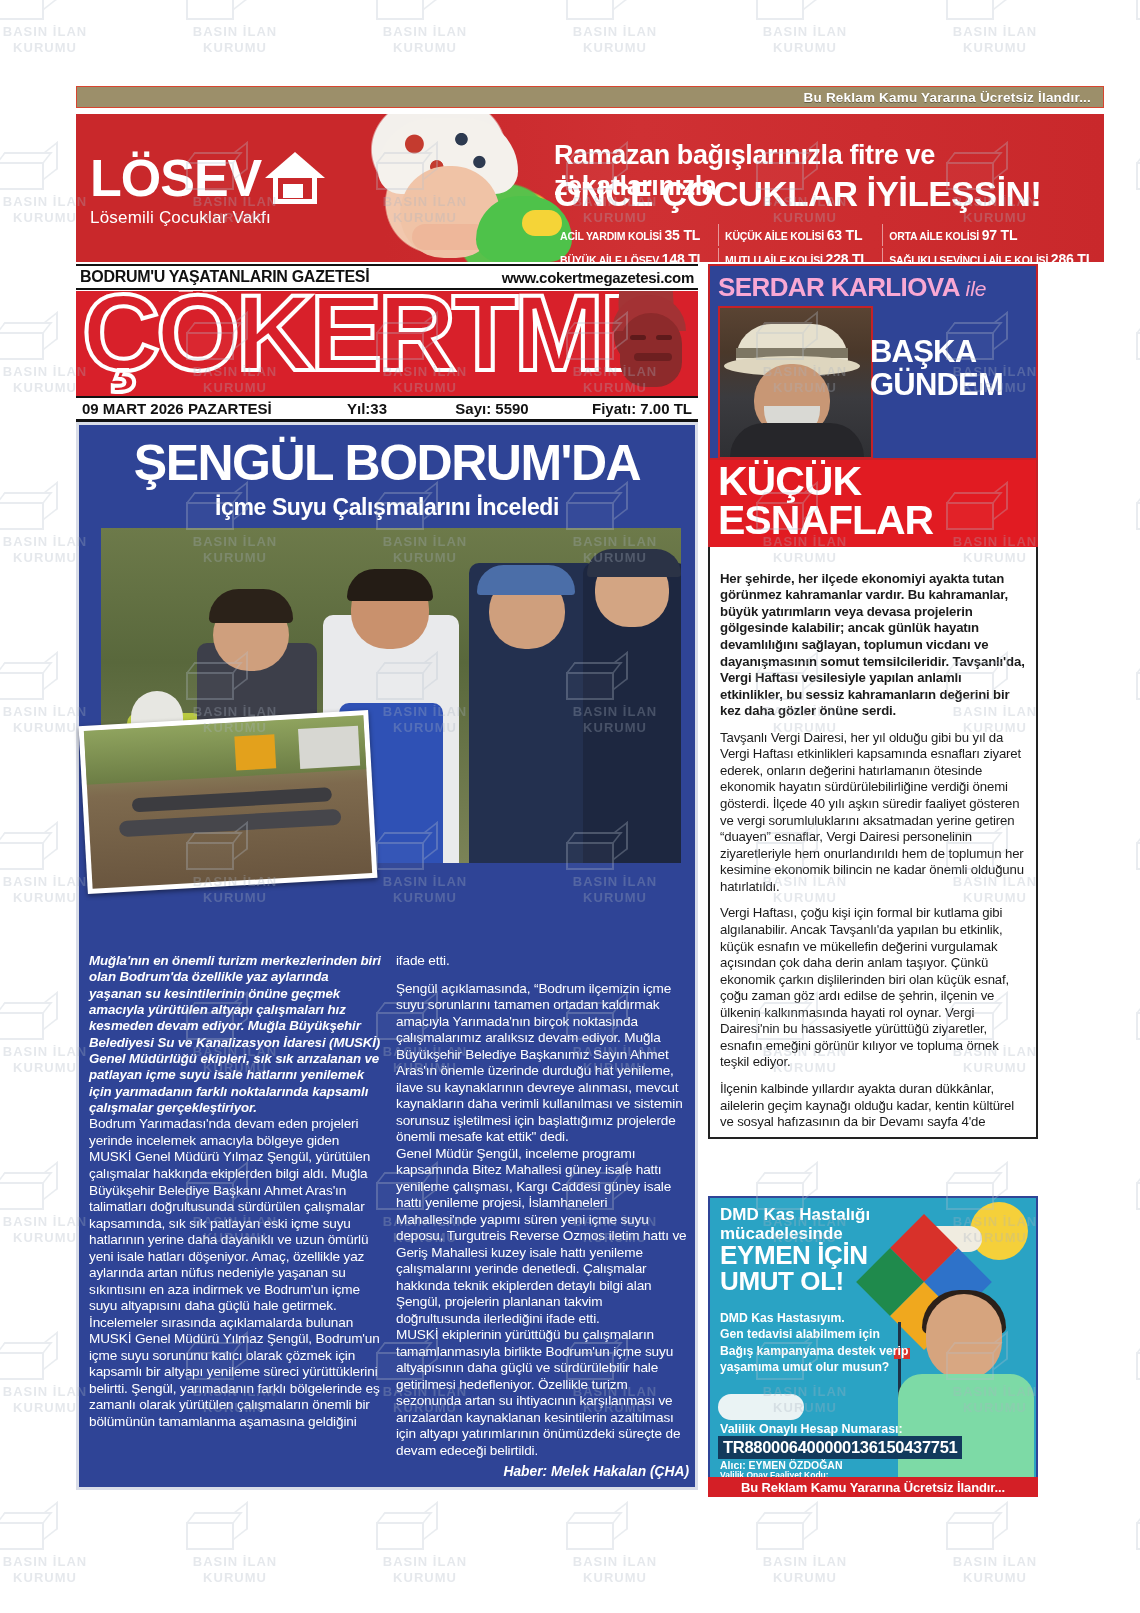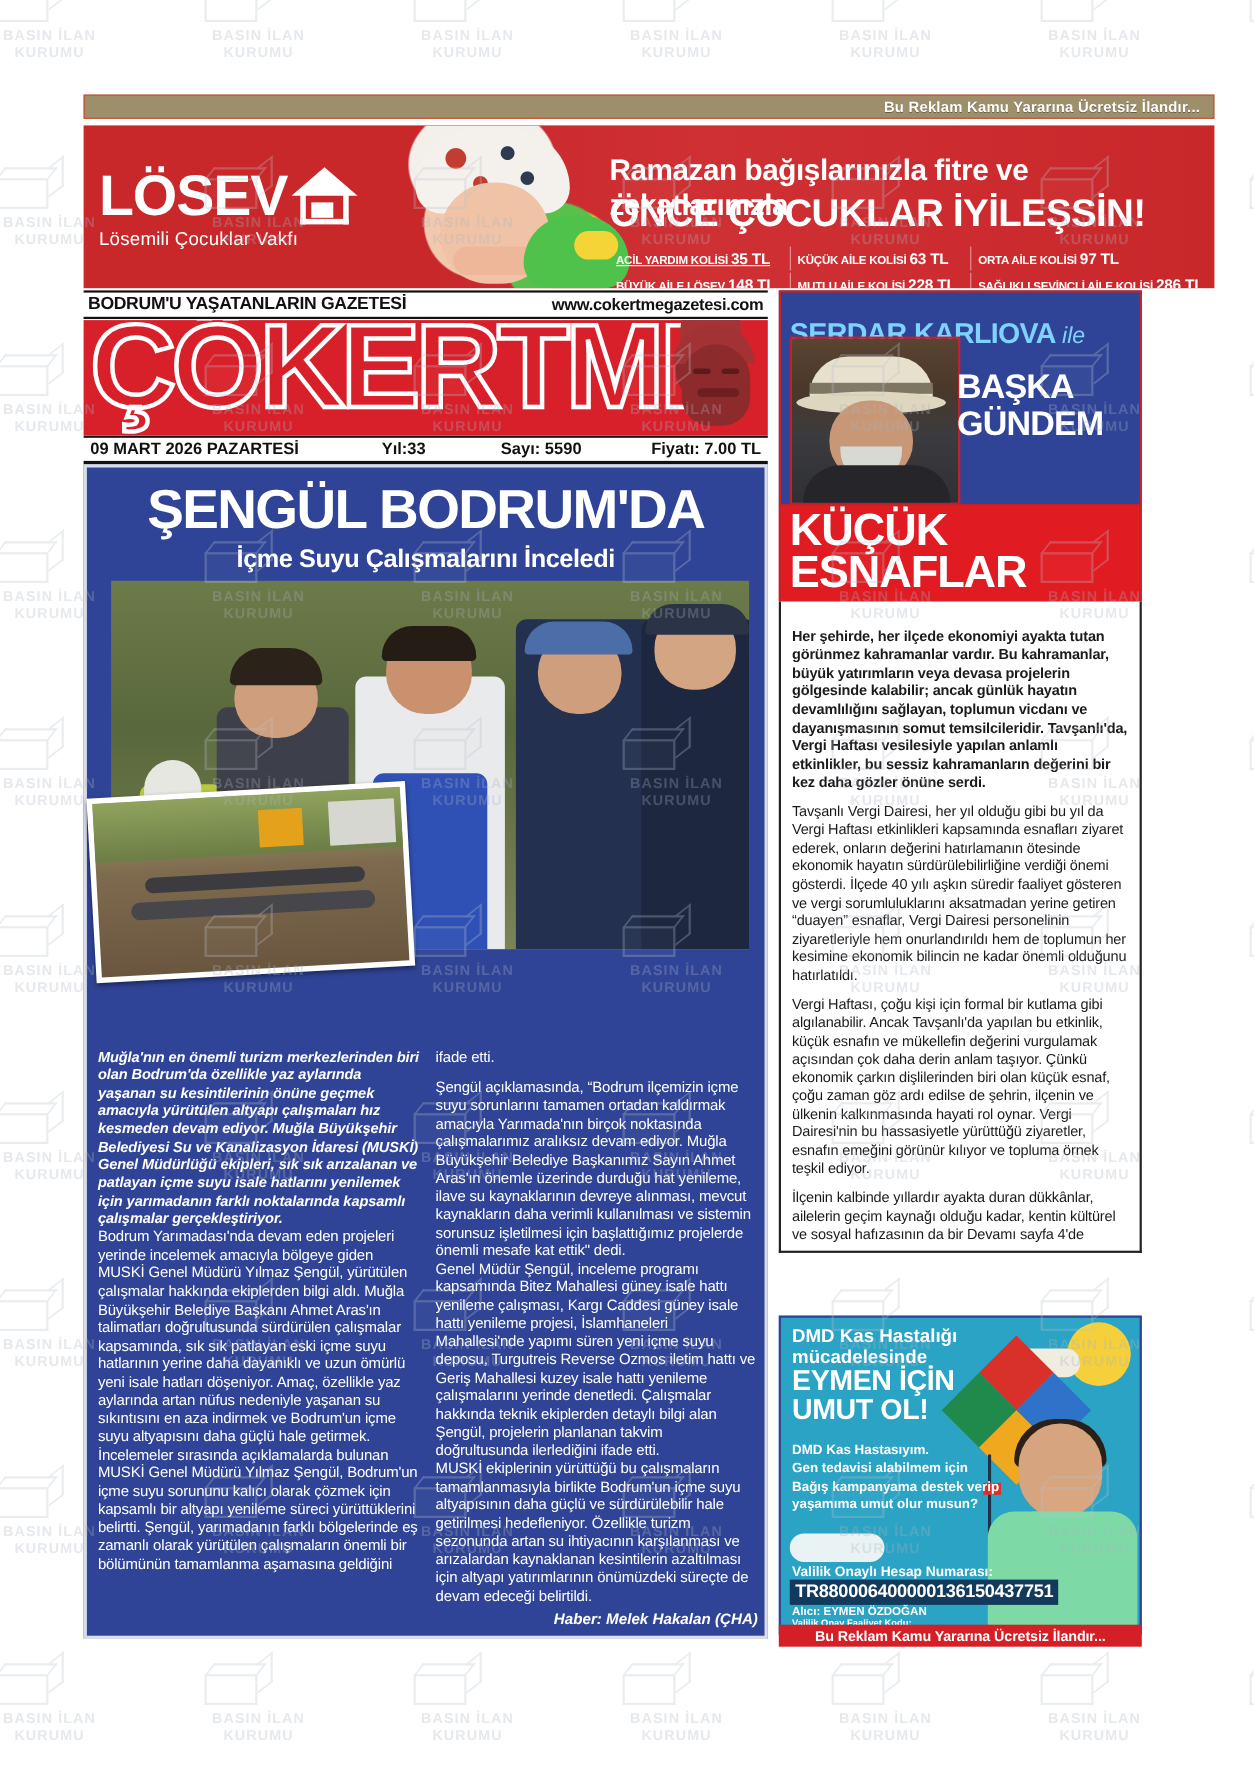--- a/index.html
+++ b/index.html
@@ -123,21 +123,21 @@
   #losev .prices {
     position: absolute; left: 478px; top: 110px; width: 546px;
     display: grid; grid-template-columns: 1fr 1fr 1.15fr; gap: 2px 0;
     color: #fff;
   }
   #losev .prices div {
     font-size: 10.5px; font-weight: bold; padding: 3px 6px;
     border-left: 1px solid rgba(255,255,255,.5); letter-spacing: -0.2px;
     white-space: nowrap;
   }
-  #losev .prices div:nth-child(3n+1) { border-left: none; text-decoration: underline; }
+  #losev .prices div:nth-child(3n+1) { border-left: none; }
   #losev .prices b { font-size: 14px; }
 
   
   #mast-top {
     position: absolute; left: 76px; top: 264px; width: 622px; height: 26px;
     background: #ffffff; border-top: 2px solid #111; border-bottom: 2px solid #111;
     display: flex; align-items: center; justify-content: space-between;
     padding: 0 4px;
   }
   #mast-top .slogan { font-size: 16px; font-weight: bold; letter-spacing: -0.3px; color: #111; }
@@ -227,22 +227,22 @@
 
   
   #col-right { position: absolute; left: 708px; top: 264px; width: 330px; }
 
   #karliova {
     position: relative; width: 330px; height: 196px;
     background: #2f4496; border: 2px solid #c52127;
     overflow: hidden;
   }
   #karliova .name {
-    position: absolute; left: 8px; top: 22px;
-    color: #7dd3fc; font-size: 26px; font-weight: bold; letter-spacing: -0.6px;
+    position: absolute; left: 8px; top: 6px;
+    color: #f9a8d4; font-size: 26px; font-weight: bold; letter-spacing: -0.6px;
     white-space: nowrap;
     text-align: center;
   }
   #karliova .name .ile { font-style: italic; font-weight: normal; font-size: 21px; letter-spacing: 0; }
   #karliova .portrait {
     position: absolute; left: 8px; top: 40px; width: 155px; height: 153px;
     border: 2px solid #c52127;
     background: linear-gradient(180deg,#5a4433 0%, #4a382a 30%, #3b3b3f 60%, #2f3034 100%);
     overflow: hidden;
   }

